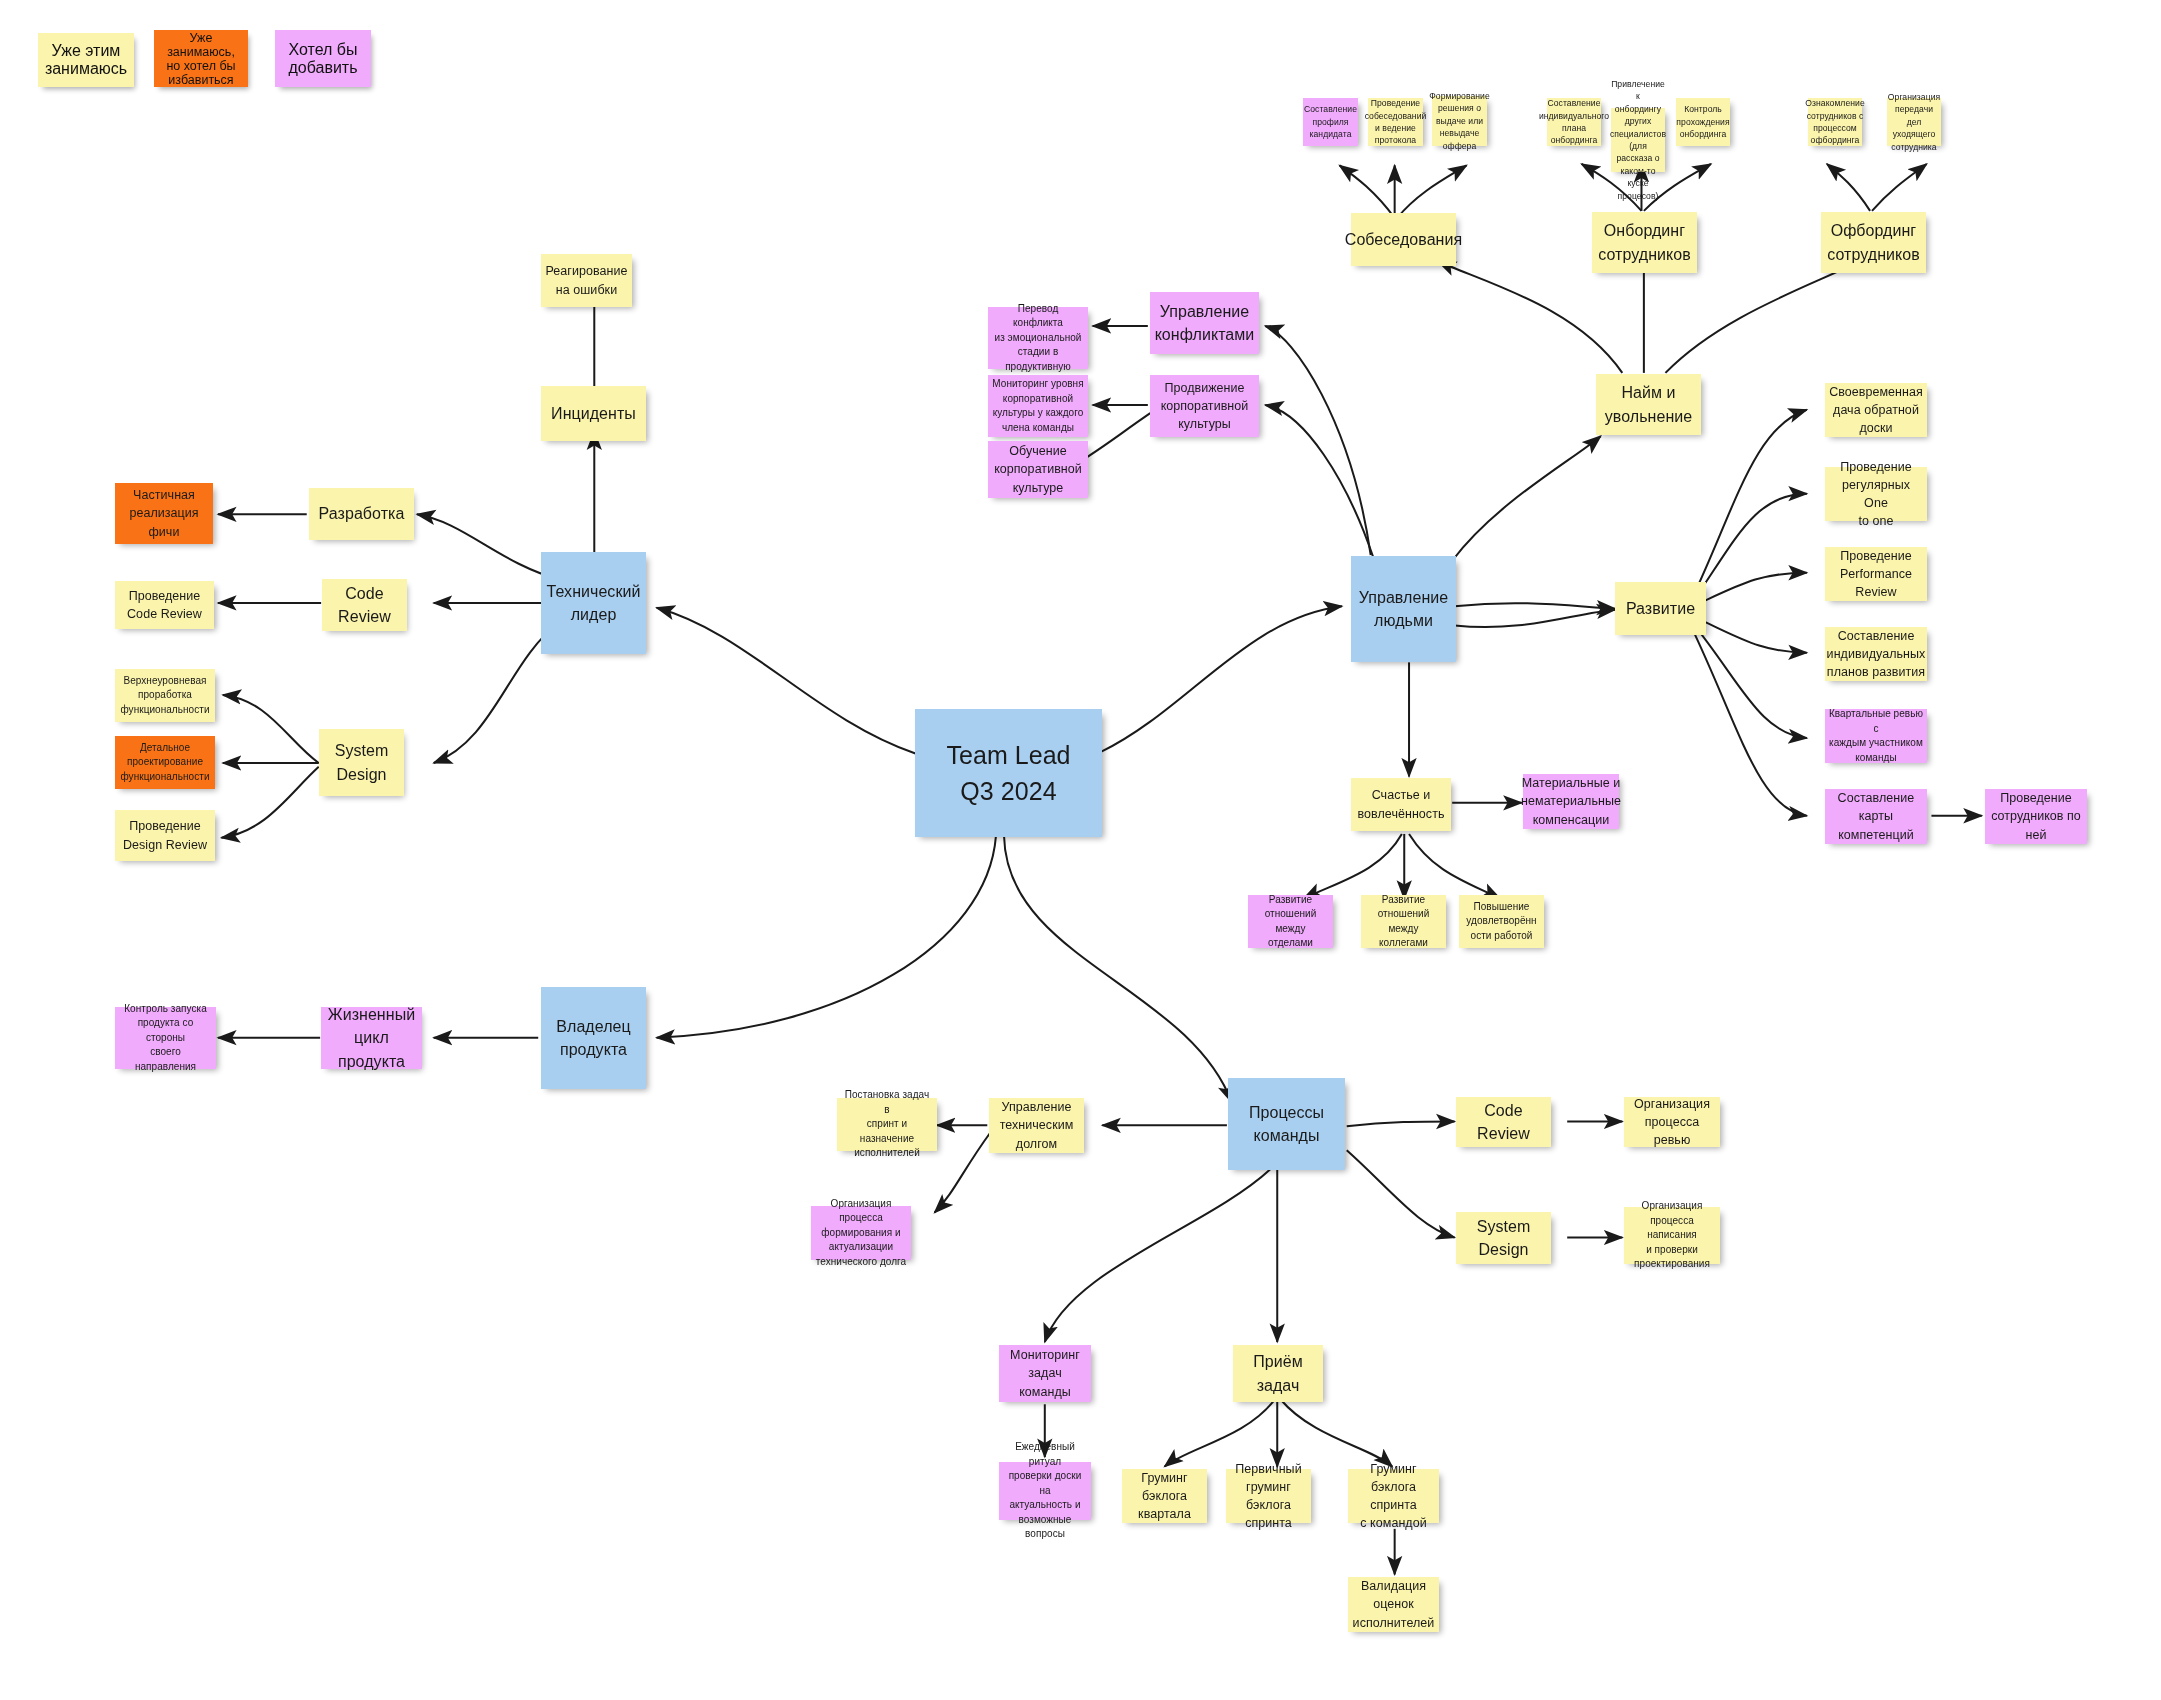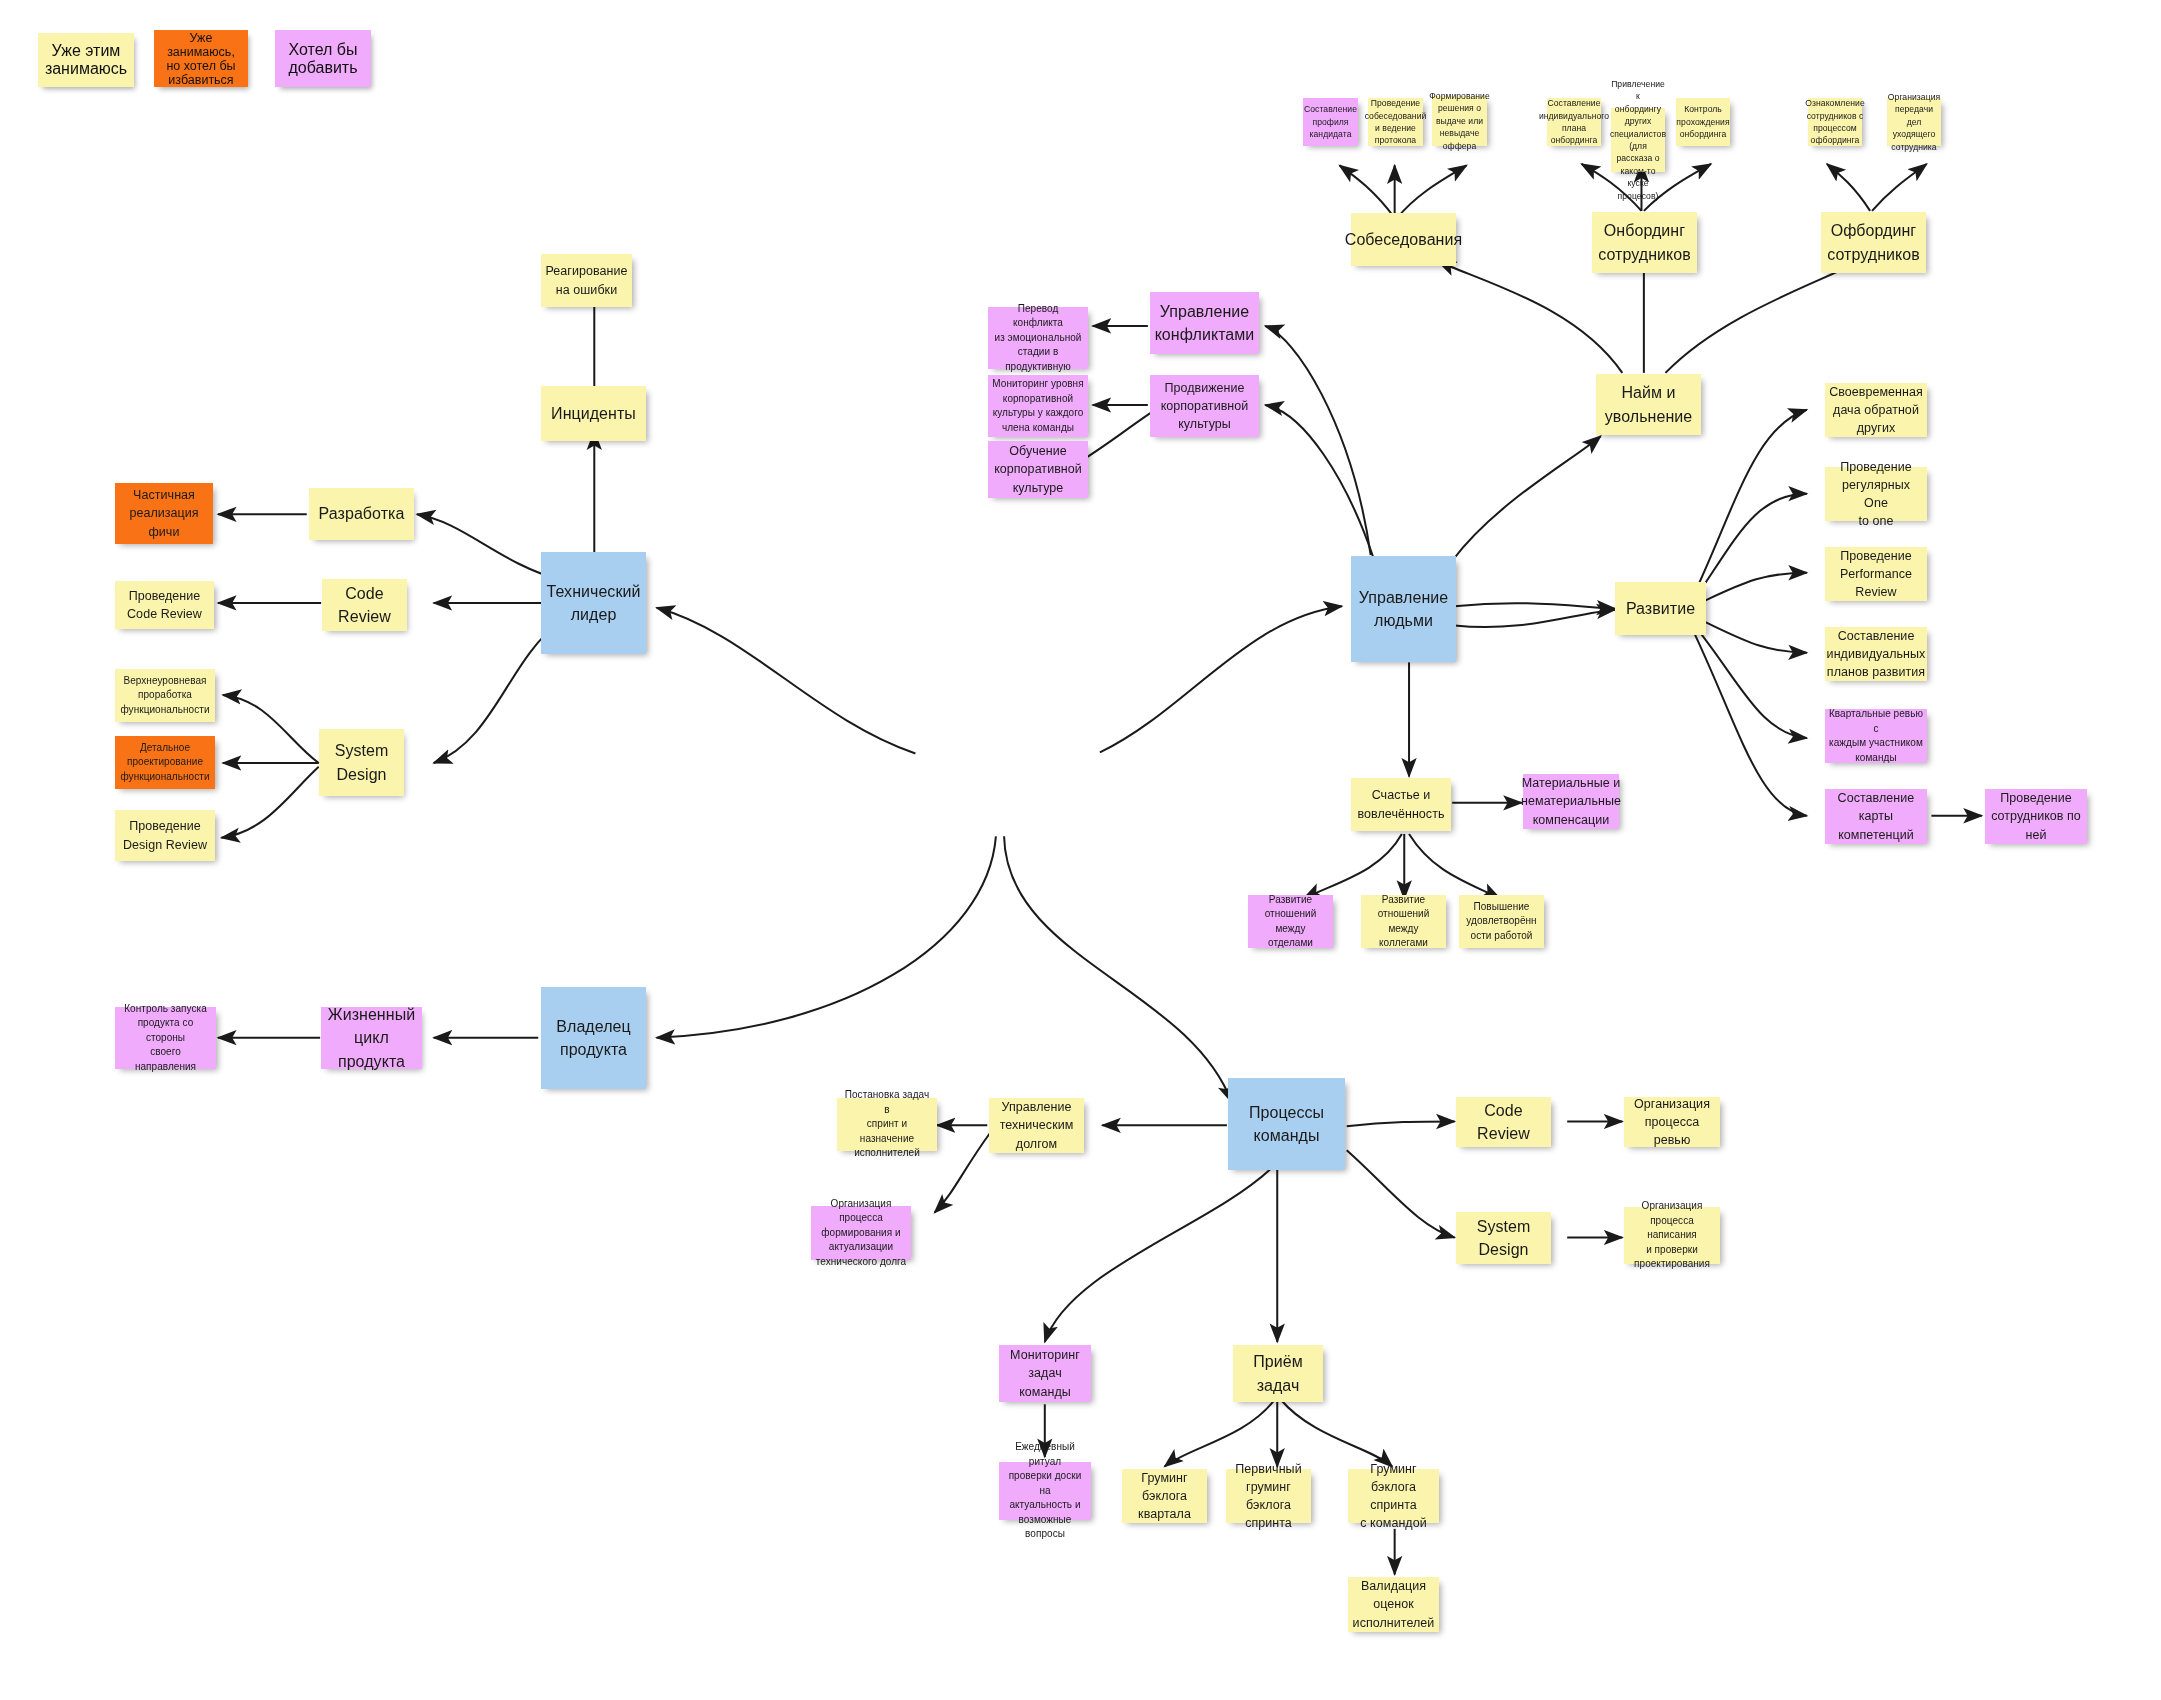--- a/index.html
+++ b/index.html
@@ -168,20 +168,24 @@
   <div class="legend orange t-sm" style="left:154px;top:30px;width:94px;height:57px;">
     <span style="white-space:pre-line;">Уже занимаюсь,
 но хотел бы
 избавиться</span>
   </div>
   <div class="legend green t-md" style="left:275px;top:30px;width:96px;height:57px;">
     <span style="white-space:pre-line;">Хотел бы
 добавить</span>
   </div>
 
+  <div class="note blue t-xl" style="left:915px;top:709px;width:187px;height:128px;flex-direction:column;">
+    <span>Team Lead</span>
+    <span>Q3 2024</span>
+  </div>
 
   <div class="note blue t-md" style="left:541px;top:552px;width:105px;height:102px;flex-direction:column;">
     <span>Технический</span>
     <span>лидер</span>
   </div>
 
   <div class="note yellow t-md" style="left:541px;top:386px;width:105px;height:55px;">
     <span style="white-space:pre-line;">Инциденты</span>
   </div>
   <div class="note yellow t-sm" style="left:541px;top:254px;width:91px;height:53px;">
@@ -338,21 +342,21 @@
 уходящего
 сотрудника</span>
   </div>
 
   <div class="note yellow t-md" style="left:1615px;top:582px;width:91px;height:53px;">
     <span style="white-space:pre-line;">Развитие</span>
   </div>
   <div class="note yellow t-sm" style="left:1825px;top:383px;width:102px;height:54px;">
     <span style="white-space:pre-line;">Своевременная
 дача обратной
-других</span>
+доски</span>
   </div>
   <div class="note yellow t-sm" style="left:1825px;top:467px;width:102px;height:54px;">
     <span style="white-space:pre-line;">Проведение
 регулярных One
 to one</span>
   </div>
   <div class="note yellow t-sm" style="left:1825px;top:547px;width:102px;height:54px;">
     <span style="white-space:pre-line;">Проведение
 Performance
 Review</span>

